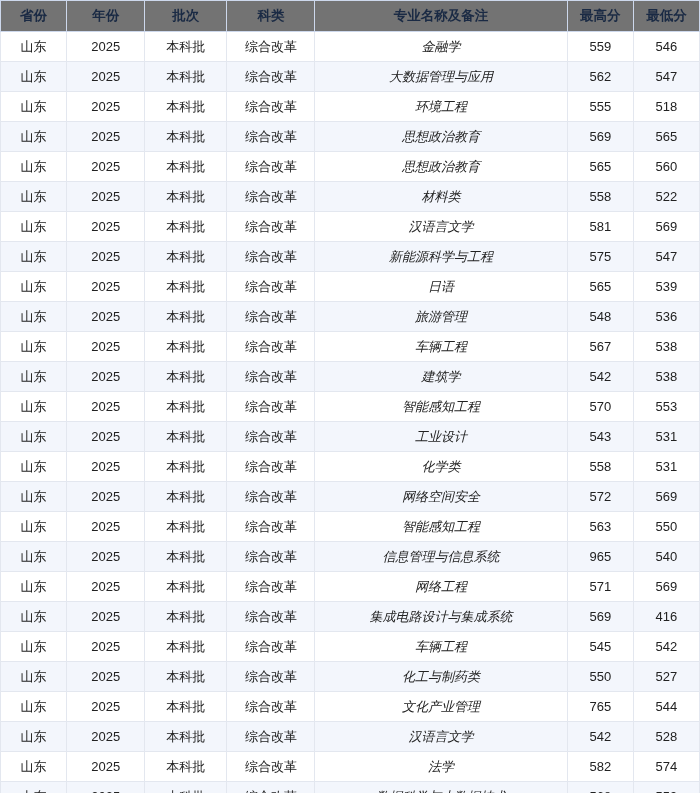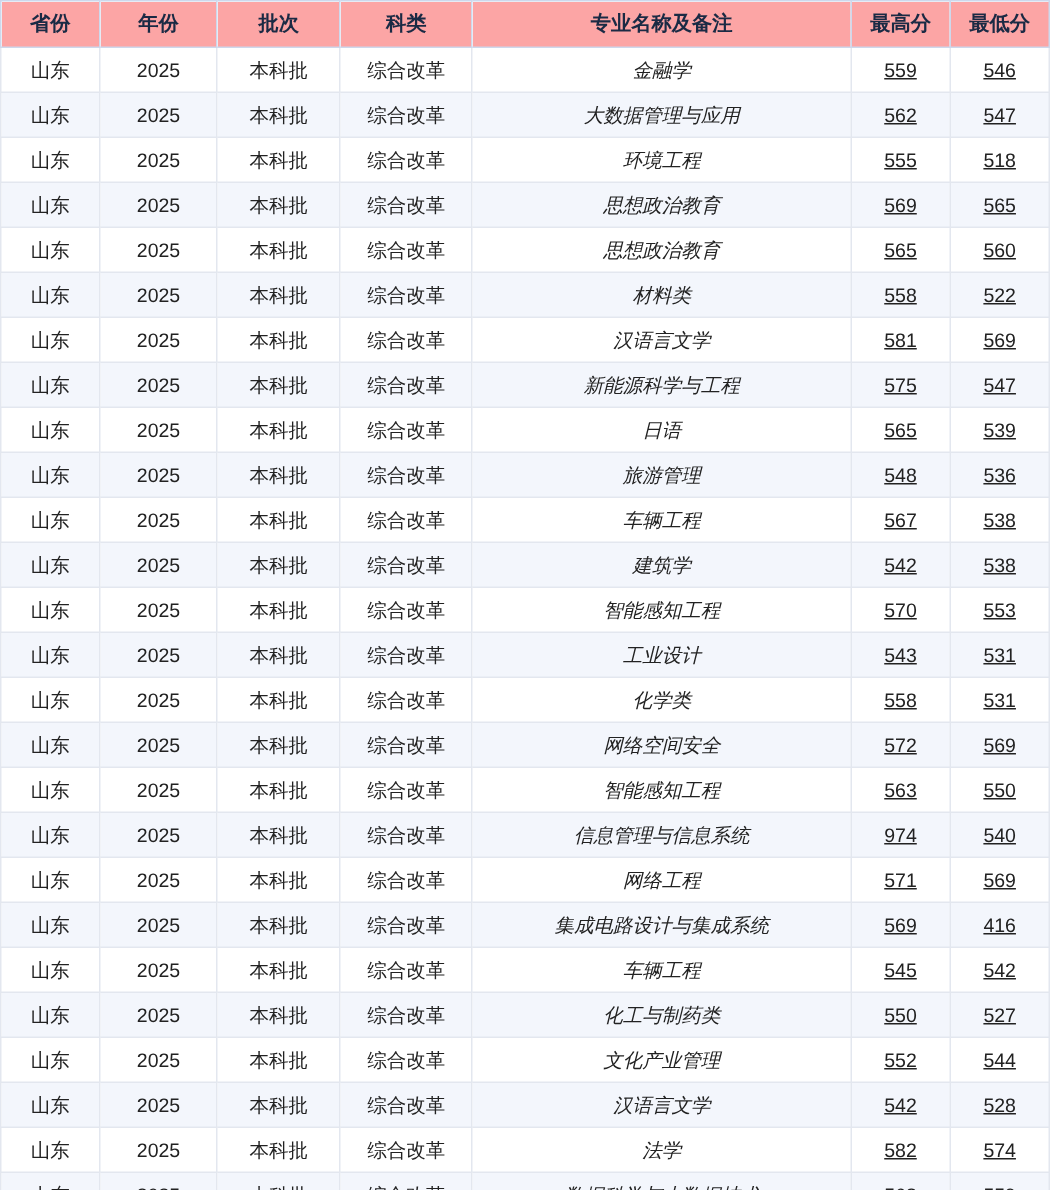--- a/index.html
+++ b/index.html
@@ -23,21 +23,21 @@
     font-size: 13px;
     line-height: 1;
     height: 29px;
     padding: 0 4px;
     text-align: center;
     vertical-align: middle;
     overflow: hidden;
     white-space: nowrap;
   }
   table.score-table thead th {
-    background: #fca5a5;
+    background: #737373;
     color: #1a2a44;
     font-weight: bold;
     font-size: 13.5px;
     height: 30px;
     border: 1px solid #cdd8ec;
   }
   table.score-table tbody tr.even td {
     background: #ffffff;
   }
   table.score-table tbody tr.odd td {
@@ -49,21 +49,20 @@
   td.col-subject {
     text-align: center;
   }
   td.col-major {
     text-align: center;
     font-style: italic;
   }
   td.col-high,
   td.col-low {
     text-align: center;
-    text-decoration: underline;
   }
   .w-province { width: 66px; }
   .w-year     { width: 78px; }
   .w-batch    { width: 82px; }
   .w-subject  { width: 88px; }
   .w-major    { width: 252px; }
   .w-high     { width: 66px; }
   .w-low      { width: 66px; }
 </style>
 </head>
@@ -243,21 +242,21 @@
         <td class="col-major">智能感知工程</td>
         <td class="col-high">563</td>
         <td class="col-low">550</td>
       </tr>
       <tr class="odd">
         <td class="col-province">山东</td>
         <td class="col-year">2025</td>
         <td class="col-batch">本科批</td>
         <td class="col-subject">综合改革</td>
         <td class="col-major">信息管理与信息系统</td>
-        <td class="col-high">974</td>
+        <td class="col-high">965</td>
         <td class="col-low">540</td>
       </tr>
       <tr class="even">
         <td class="col-province">山东</td>
         <td class="col-year">2025</td>
         <td class="col-batch">本科批</td>
         <td class="col-subject">综合改革</td>
         <td class="col-major">网络工程</td>
         <td class="col-high">571</td>
         <td class="col-low">569</td>
@@ -288,21 +287,21 @@
         <td class="col-major">化工与制药类</td>
         <td class="col-high">550</td>
         <td class="col-low">527</td>
       </tr>
       <tr class="even">
         <td class="col-province">山东</td>
         <td class="col-year">2025</td>
         <td class="col-batch">本科批</td>
         <td class="col-subject">综合改革</td>
         <td class="col-major">文化产业管理</td>
-        <td class="col-high">552</td>
+        <td class="col-high">765</td>
         <td class="col-low">544</td>
       </tr>
       <tr class="odd">
         <td class="col-province">山东</td>
         <td class="col-year">2025</td>
         <td class="col-batch">本科批</td>
         <td class="col-subject">综合改革</td>
         <td class="col-major">汉语言文学</td>
         <td class="col-high">542</td>
         <td class="col-low">528</td>

